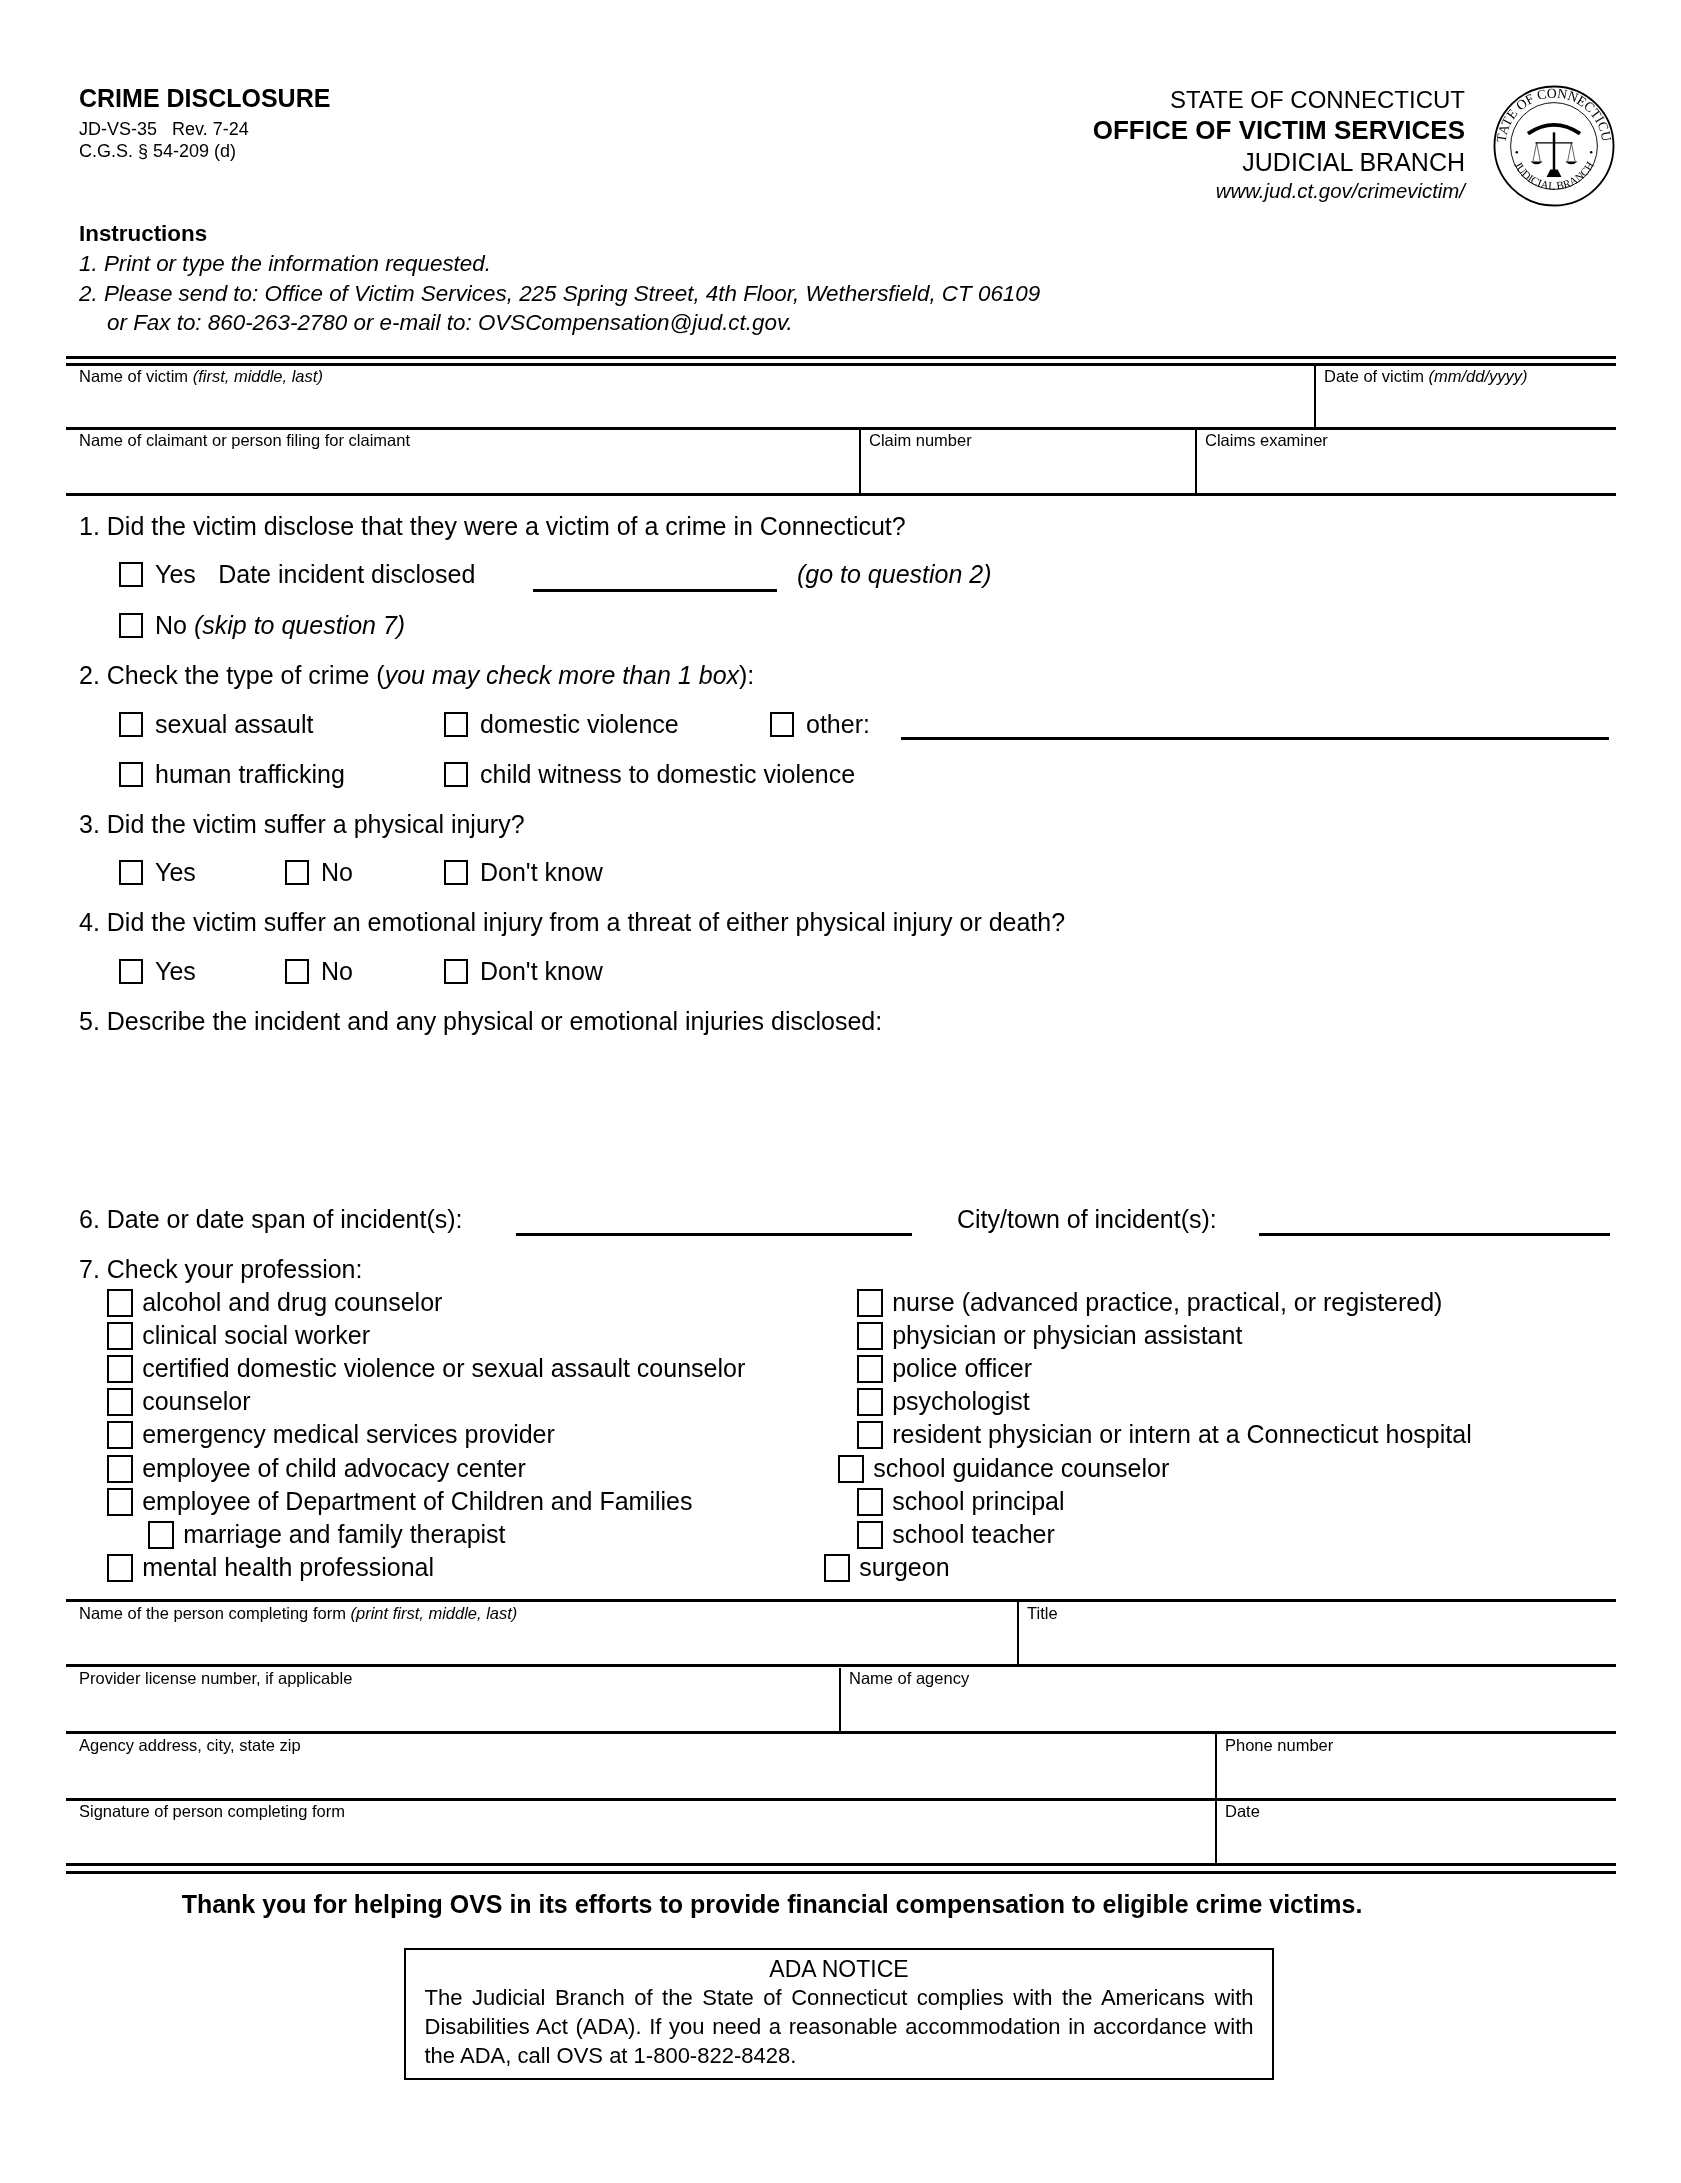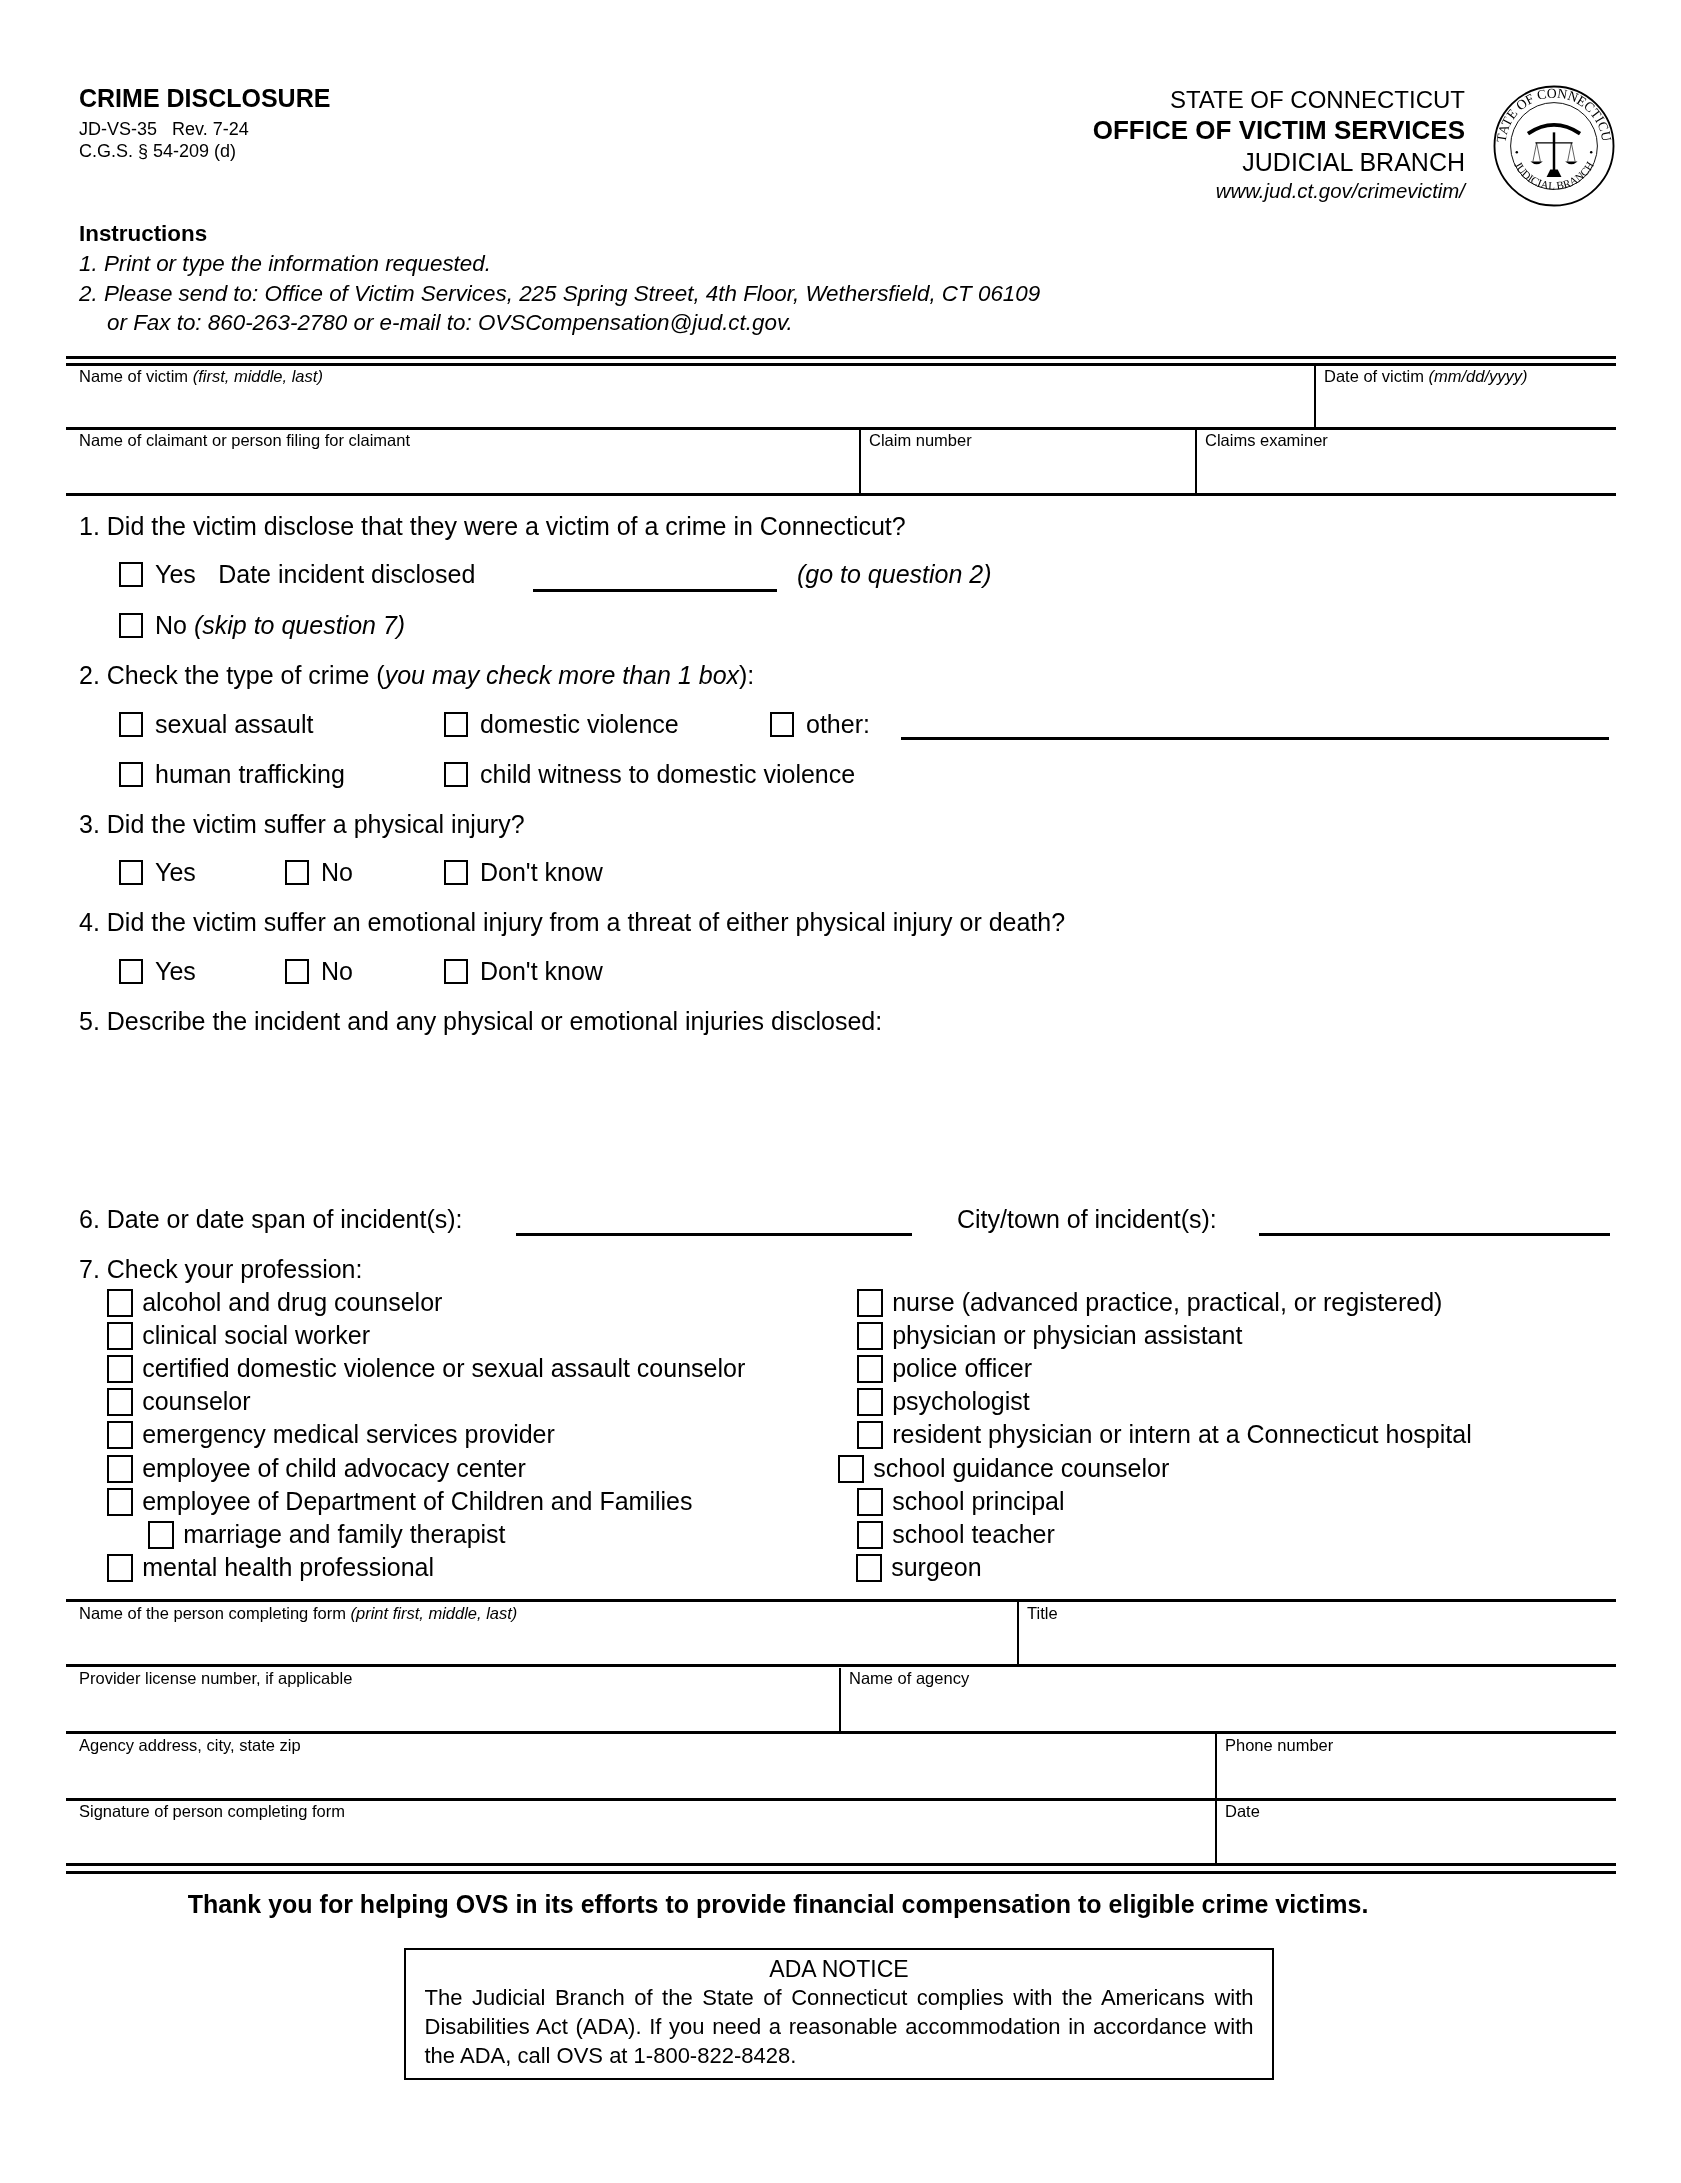--- a/index.html
+++ b/index.html
@@ -19,21 +19,21 @@
   .rule { position:absolute; background:#000; }
   .flabel { position:absolute; font-size:16.5px; white-space:nowrap; }
   .flabel i { font-style:italic; }
   .vline { position:absolute; width:2px; background:#000; }
   .q { position:absolute; left:79px; font-size:25px; white-space:nowrap; }
   .opt { position:absolute; font-size:25px; white-space:nowrap; display:flex; align-items:center;justify-content:flex-end; }
   .cb { display:inline-block; width:24px; height:25px; border:2.6px solid #000; box-sizing:border-box; margin-right:12px; background:#fff; cursor:pointer; }
   .uline { position:absolute; height:2.6px; background:#000; }
   .prof { position:absolute; font-size:25px; white-space:nowrap; display:flex; align-items:center; height:33px; }
   .prof .cb { width:26px; height:28px; margin-right:9.2px; }
-  .thanks { position:absolute; left:12px; width:1532px; top:1890px; text-align:center; font-size:25px; font-weight:bold; }
+  .thanks { position:absolute; left:6px; width:1532px; top:1890px; text-align:center; font-size:25px; font-weight:bold; }
   .ada { position:absolute; left:404px; top:1948px; width:870px; height:132px; border:2.6px solid #000; box-sizing:border-box; padding:5.3px 18.5px; font-size:22px; }
   .ada-h { text-align:center; font-weight:normal; font-size:23px; line-height:28px; }
   .ada-b { text-align:justify; text-align-last:left; line-height:29px; }
   .field-hit { position:absolute; cursor:text; }
 </style>
 </head>
 <body>
 
 <div class="abs title">CRIME DISCLOSURE</div>
 <div class="abs formno" style="white-space:pre">JD-VS-35   Rev. 7-24</div>
@@ -232,21 +232,21 @@
       <span>school guidance counselor</span>
     </div>
     <div class="prof" style="left: 857px; top: 1485px;">
       <span class="cb"></span>
       <span>school principal</span>
     </div>
     <div class="prof" style="left: 857px; top: 1518px;">
       <span class="cb"></span>
       <span>school teacher</span>
     </div>
-    <div class="prof" style="left: 856px; top: 1551px;">
+    <div class="prof" style="left: 824px; top: 1551px;">
       <span class="cb"></span>
       <span>surgeon</span>
     </div>
   </div>
 
 <div class="rule" style="left:66px; width:1550px; top:1599px; height:3.3px"></div>
 <div class="flabel" style="left:79px; top:1604px"><span>Name of the person completing form </span><i>(print first, middle, last)</i></div>
 <div class="field-hit" style="left:66px; top:1602px; width:950px; height:62px"></div>
 <div class="vline" style="left:1017px; top:1602px; height:63px"></div>
 <div class="flabel" style="left:1027px; top:1604px">Title</div>

